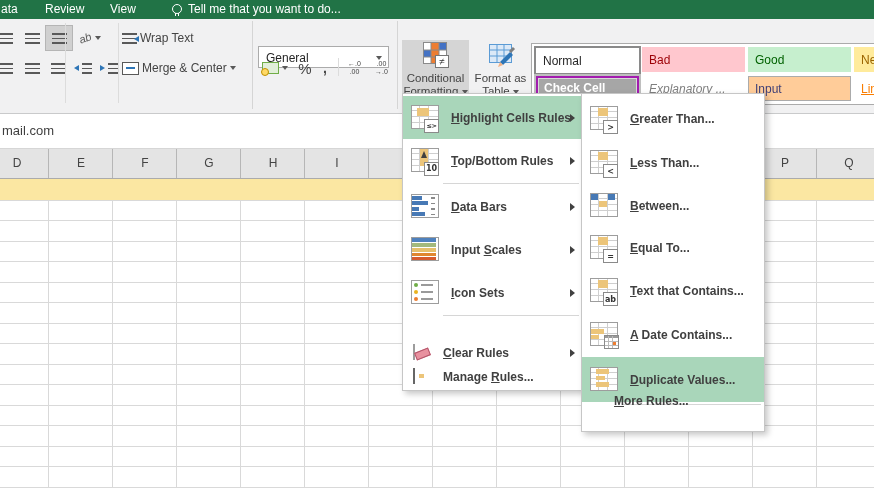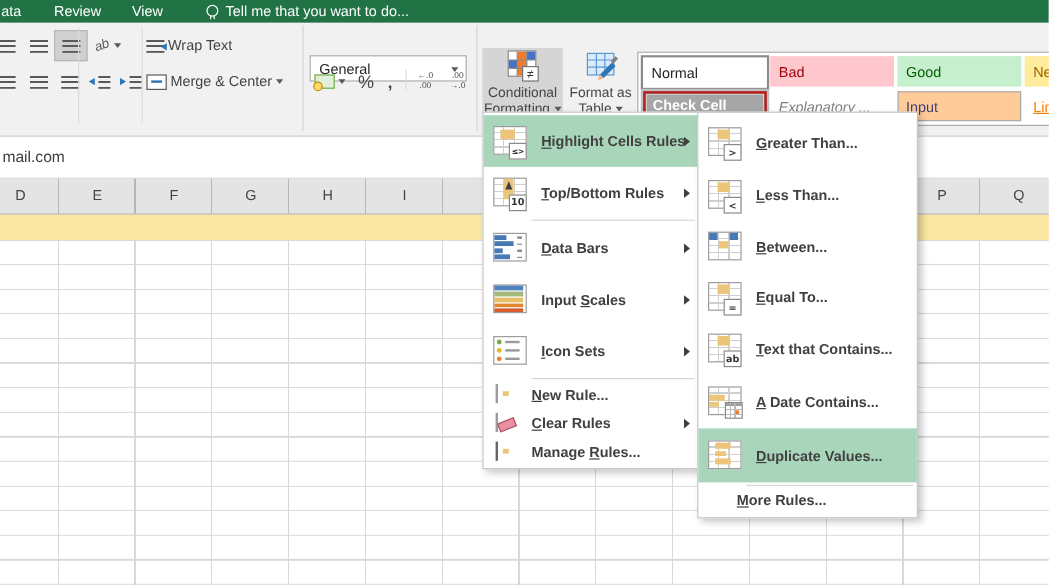--- a/index.html
+++ b/index.html
@@ -44,21 +44,21 @@
   .bigbtn .l1{margin-top:2px;line-height:13px;white-space:nowrap;}
   .bigbtn .l2{line-height:13px;white-space:nowrap;}
 
   
   .gallery{position:absolute;left:531px;top:24px;width:345px;height:62px;background:#fff;border:1px solid #ababab;box-sizing:border-box;}
   .chip{position:absolute;width:103px;height:25px;font-size:12px;line-height:25px;padding-left:6px;box-sizing:border-box;white-space:nowrap;overflow:hidden;border:1px solid #e3e3e3;background:#fff;color:#262626;}
   .chip.sel{border:1px solid #fff;box-shadow:0 0 0 2px #8a8a8a;}
   .chip.bad{background:#FFC7CE;color:#9C0006;border-color:#FFC7CE;}
   .chip.good{background:#C6EFCE;color:#006100;border-color:#C6EFCE;}
   .chip.neutral{background:#FFEB9C;color:#9C6500;border-color:#FFEB9C;}
-  .chip.check{background:#A6A6A6;color:#fff;border:2px solid #b91c1c;box-shadow:0 0 0 2px #bfbfbf,inset 0 0 0 1px #d9d9d9;line-height:21px;font-weight:bold;}
+  .chip.check{background:#A6A6A6;color:#fff;border:2px solid #a21caf;box-shadow:0 0 0 2px #bfbfbf,inset 0 0 0 1px #d9d9d9;line-height:21px;font-weight:bold;}
   .chip.expl{font-style:italic;color:#7F7F7F;border-color:#fff;}
   .chip.input{background:#FFCC99;color:#3F3F76;border:1px solid #ababab;}
   .chip.linked{color:#FA7D00;border-color:#fff;}
   .chip.linked .und{text-decoration:underline;}
 
   
   .fbar{position:absolute;left:0;top:114px;width:874px;height:35px;background:#fff;border-bottom:1px solid #d6d6d6;box-sizing:border-box;}
   .fbar .val{position:absolute;left:2px;top:0;line-height:34px;font-size:13px;color:#3f3f3f;}
 
   
@@ -317,24 +317,20 @@
           <span class="c" style="left:9px;top:10.5px;width:12px;height:1.5px;background:#9a9a9a"></span>
           <span class="c" style="left:9px;top:17.5px;width:12px;height:1.5px;background:#9a9a9a"></span>
         </span>
       </span>
       <span class="mlabel"><span></span><span class="key">I</span><span>con Sets</span></span>
       <span class="subarrow"></span>
     </div>
 
     <div class="msep" style="top:221px"></div>
 
-    <div class="mi" style="top:223px;height:23px">
-      <span class="mico small"><span class="sgrid"><span class="c tan" style="left:5px;top:5px;width:5px;height:4px"></span></span></span>
-      <span class="mlabel"><span></span><span class="key">N</span><span>ew Rule...</span></span>
-    </div>
 
     <div class="mi" style="top:247px;height:23px">
       <span class="mico small"><span class="sgrid"><span class="eraser"></span></span></span>
       <span class="mlabel"><span></span><span class="key">C</span><span>lear Rules</span></span>
       <span class="subarrow"></span>
     </div>
 
     <div class="mi" style="top:271px;height:23px">
       <span class="mico small"><span class="sgrid" style="border-color:#666"><span class="c tan" style="left:5px;top:5px;width:5px;height:4px"></span></span></span>
       <span class="mlabel"><span>Manage </span><span class="key">R</span><span>ules...</span></span>
@@ -411,18 +407,18 @@
           <span class="c tan" style="left:5px;top:1px;width:13px;height:5px"></span>
           <span class="c tan" style="left:5px;top:8px;width:9px;height:4px"></span>
           <span class="c tan" style="left:5px;top:14px;width:13px;height:5px"></span>
         </span>
       </span>
       <span class="mlabel"><span></span><span class="key">D</span><span>uplicate Values...</span></span>
     </div>
 
     <div class="msep" style="top:310px"></div>
 
-    <div class="mi" style="top:312px;height:22px;padding-left:32px">
+    <div class="mi" style="top:296px;height:22px;padding-left:32px">
       <span class="mlabel"><span></span><span class="key">M</span><span>ore Rules...</span></span>
     </div>
   </div>
 
 </div>
 
 </body></html>

